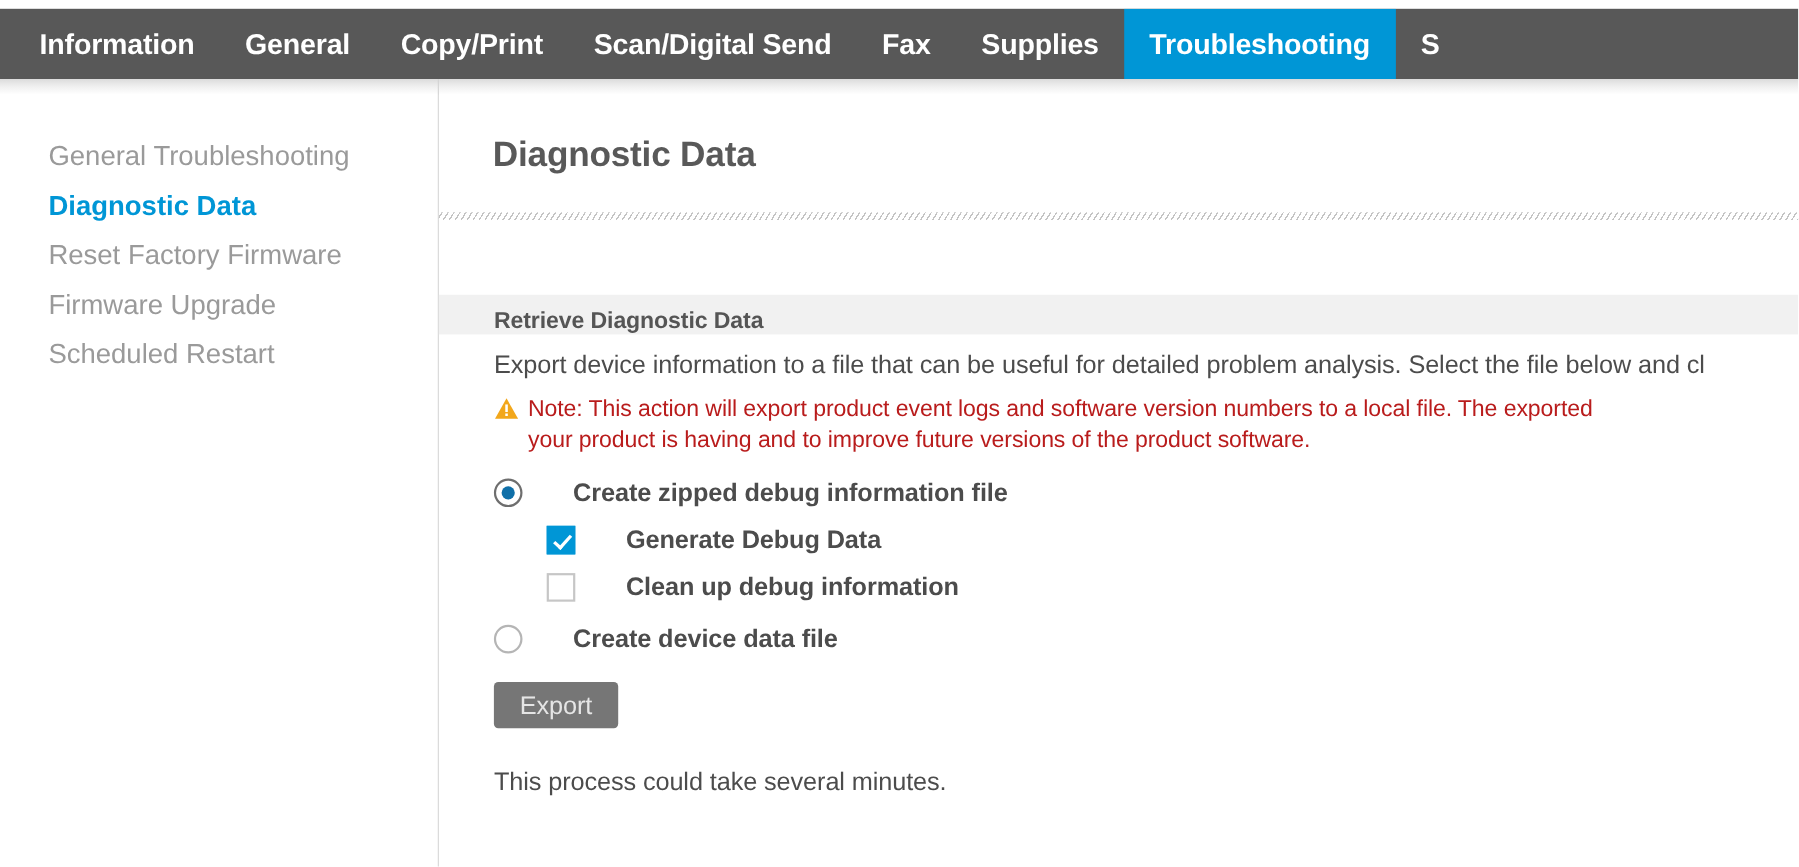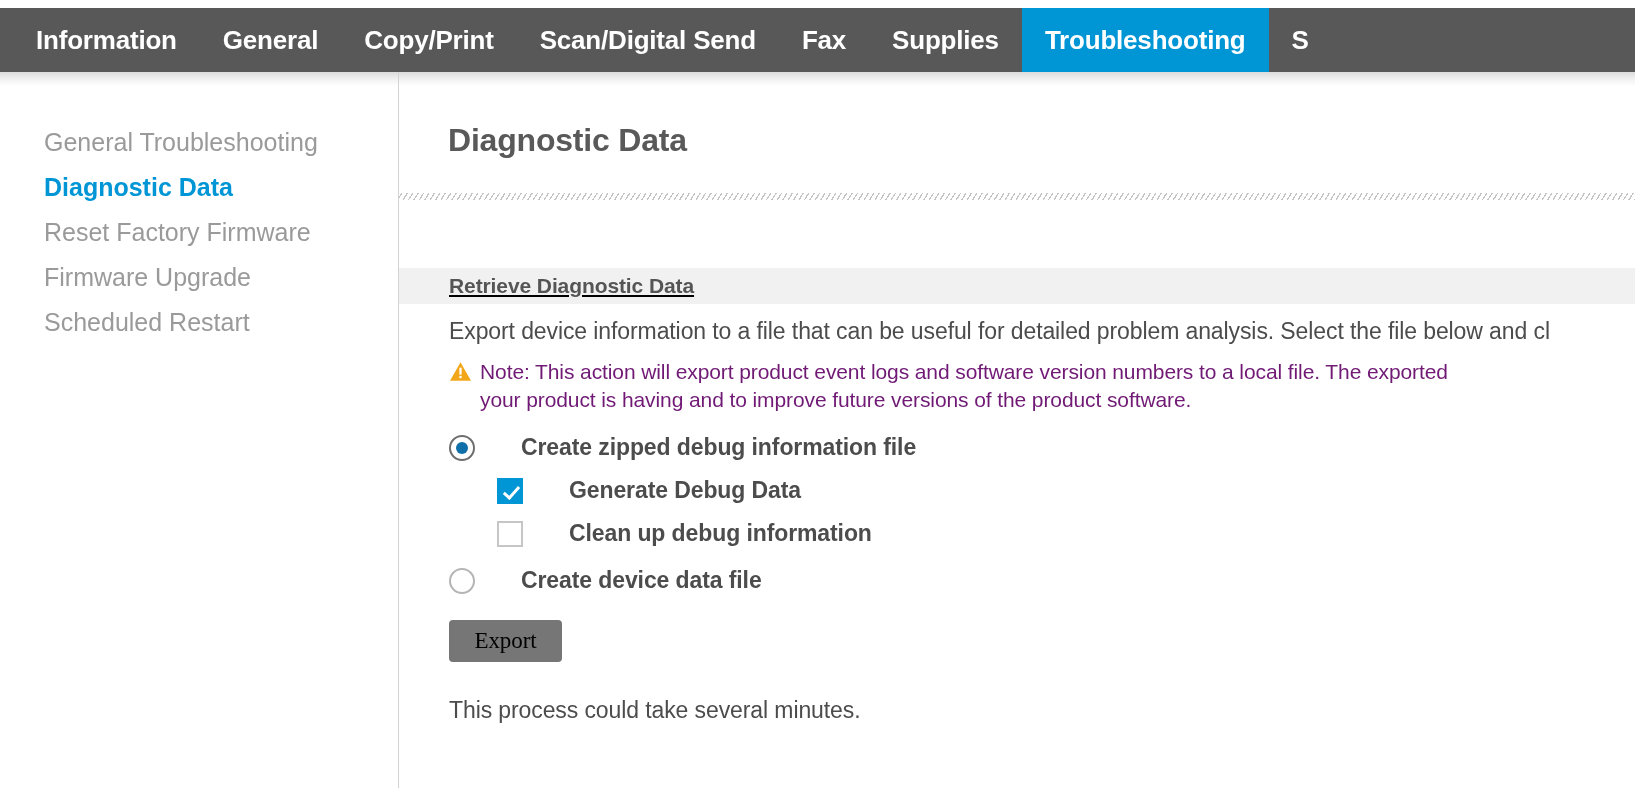--- a/index.html
+++ b/index.html
@@ -124,22 +124,21 @@
   }
 
   
   .section-banner {
     position: absolute;
     top: 182px; left: 0;
     width: 1236px;
     height: 36px;
     background: #f1f1f1;
     display: flex;
-    align-items: center;
-    text-decoration: underline;
+    align-items: flex-end;
   }
   .section-banner-label {
     font-family: "Liberation Sans Narrow", "Liberation Sans", sans-serif;
     font-weight: bold;
     font-size: 21px;
     color: #555555;
     padding-left: 50px;
     letter-spacing: -0.1px;
   }
 
@@ -165,21 +164,21 @@
     padding-left: 31px;
   }
   .warn-icon {
     position: absolute;
     left: 0; top: 3px;
     width: 23px; height: 21px;
   }
   .note-line {
     font-family: "Liberation Sans Narrow", "Liberation Sans", sans-serif;
     font-size: 21px;
-    color: #701a75;
+    color: #b91c1c;
     line-height: 28px;
     white-space: nowrap;
     overflow: hidden;
     letter-spacing: -0.1px;
   }
 
   
   .opt-row {
     display: flex;
     align-items: center;
@@ -244,22 +243,22 @@
     margin-top: 26px;
     display: inline-flex;
     align-items: center;
     justify-content: center;
     min-width: 113px;
     height: 42px;
     padding: 0 20px;
     background: #767676;
     border: none;
     border-radius: 4px;
-    color: #000000;
-    font-family: Liberation Serif, serif;
+    color: #e5e5e5;
+    font-family: Liberation Sans, sans-serif;
     font-size: 23px;
     cursor: pointer;
     letter-spacing: -0.1px;
   }
 
   .footnote {
     margin-top: 35px;
     font-family: "Liberation Sans Narrow", "Liberation Sans", sans-serif;
     font-size: 23px;
     color: #4c4c4c;

